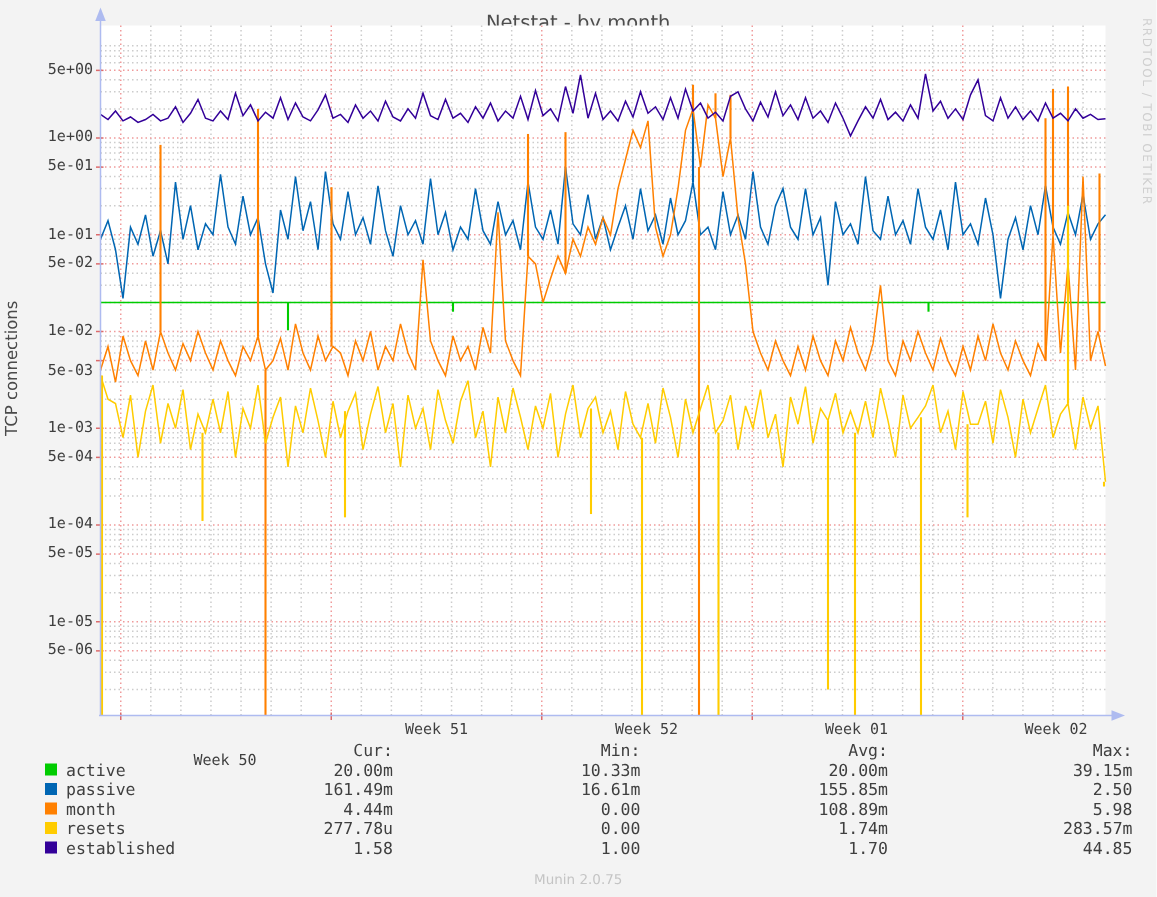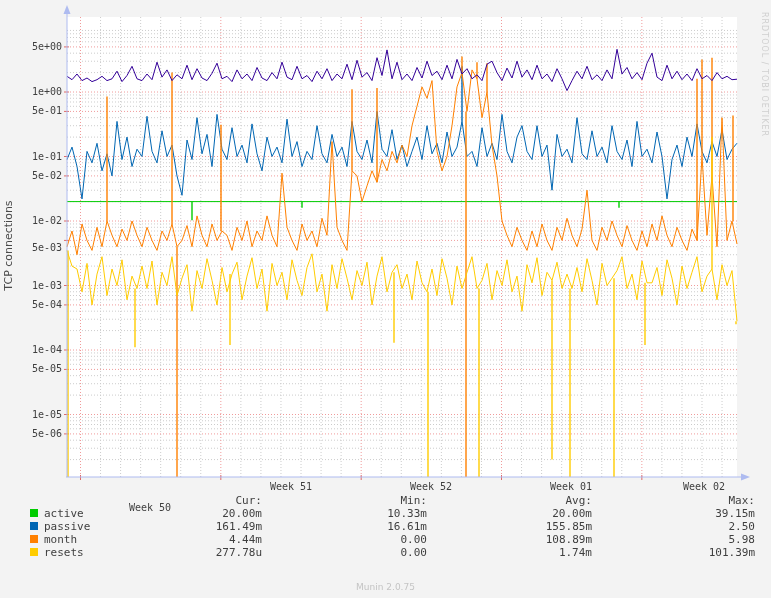--- a/index.html
+++ b/index.html
@@ -41,20 +41,21 @@
   }
   .muninver{
     position:absolute;top:582px;left:0;width:771px;text-align:center;
     font-size:9px;color:#c4c4c4;
   }
 </style>
 </head>
 <body>
 
 <div class="canvas">
+  <div class="graph-title">Netstat - by month</div>
   <div class="y-axis-label">TCP connections</div>
   <div class="watermark">RRDTOOL / TOBI OETIKER</div>
 
   <svg id="plot" class="plot" width="771" height="598" viewBox="0 0 771 598">
       <rect x="67" y="17" width="670" height="460" fill="#ffffff"></rect>
       <line x1="67" x2="737" y1="459.5835652796732" y2="459.5835652796732" stroke="#cccccc" stroke-dasharray="1,2"></line>
       <line x1="67" x2="737" y1="448.22567907058175" y2="448.22567907058175" stroke="#cccccc" stroke-dasharray="1,2"></line>
       <line x1="67" x2="737" y1="440.16713055934645" y2="440.16713055934645" stroke="#cccccc" stroke-dasharray="1,2"></line>
       <line x1="67" x2="737" y1="428.80924435025497" y2="428.80924435025497" stroke="#cccccc" stroke-dasharray="1,2"></line>
       <line x1="67" x2="737" y1="424.49117641908043" y2="424.49117641908043" stroke="#cccccc" stroke-dasharray="1,2"></line>
@@ -261,19 +262,27 @@
           <span class="colv c1">0.00</span>
           <span class="colv c2">108.89m</span>
           <span class="colv c3">5.98</span>
         </div>
         <div class="legrow">
           <span class="swatch" style="background: rgb(255, 204, 0);"></span>
           <span class="legname">resets</span>
           <span class="colv c0">277.78u</span>
           <span class="colv c1">0.00</span>
           <span class="colv c2">1.74m</span>
-          <span class="colv c3">101.39m</span>
+          <span class="colv c3">283.57m</span>
+        </div>
+        <div class="legrow">
+          <span class="swatch" style="background: rgb(51, 0, 153);"></span>
+          <span class="legname">established</span>
+          <span class="colv c0">1.58</span>
+          <span class="colv c1">1.00</span>
+          <span class="colv c2">1.70</span>
+          <span class="colv c3">44.85</span>
         </div>
       </div>
   </div>
 
   <div class="muninver">Munin 2.0.75</div>
 </div>
 
 </body></html>

